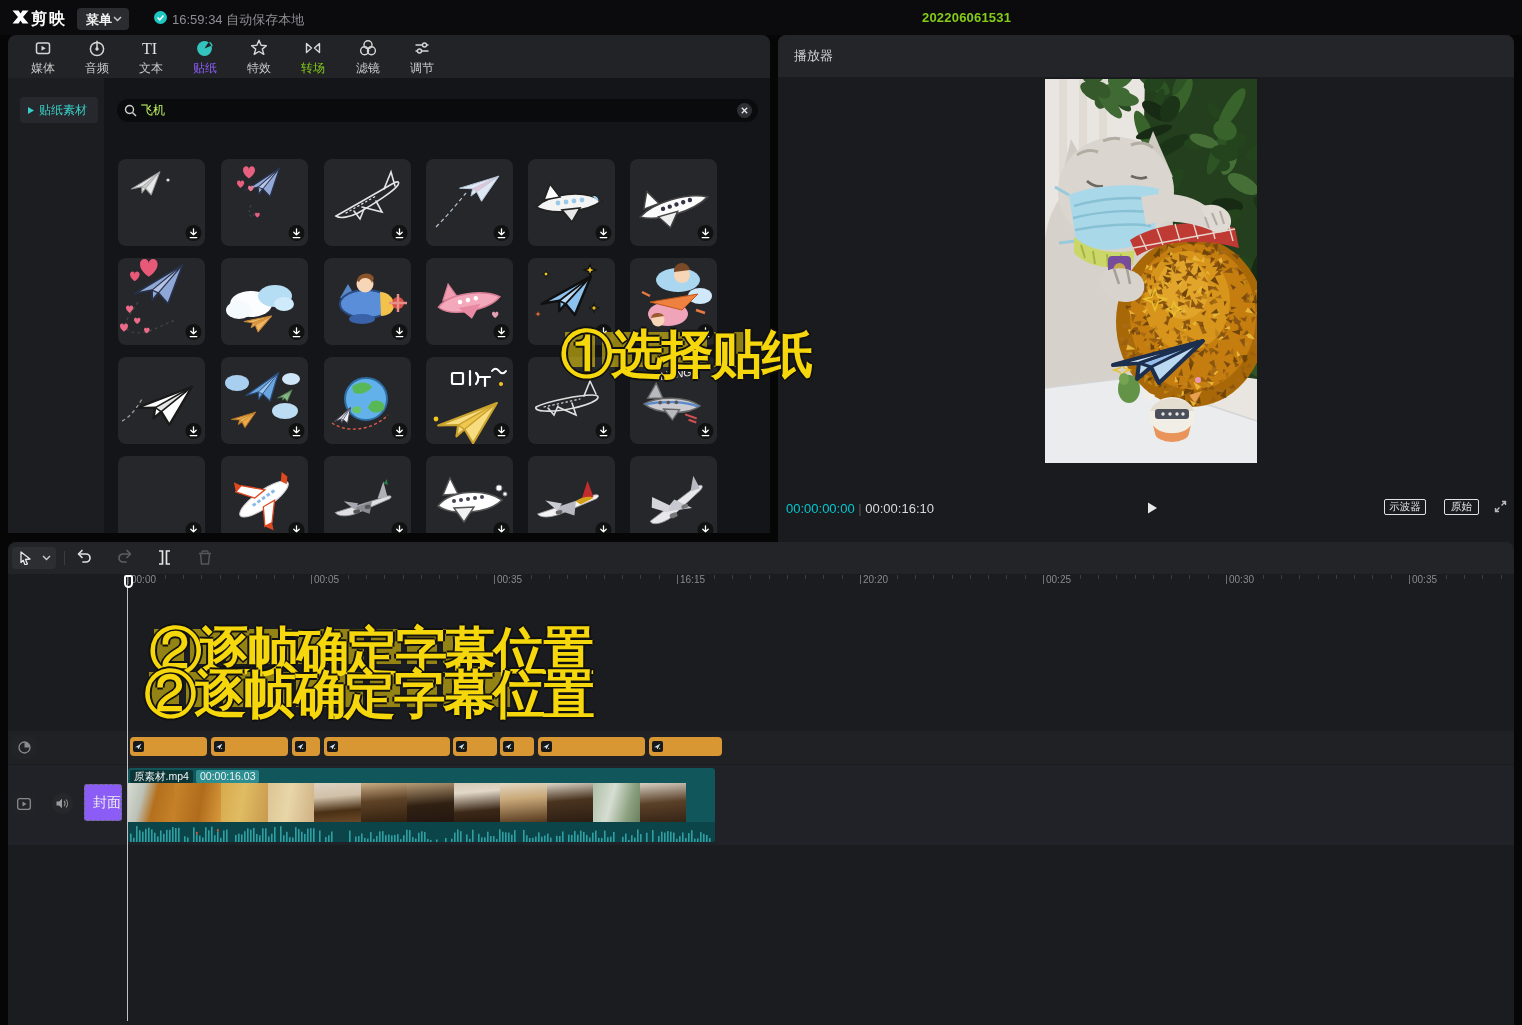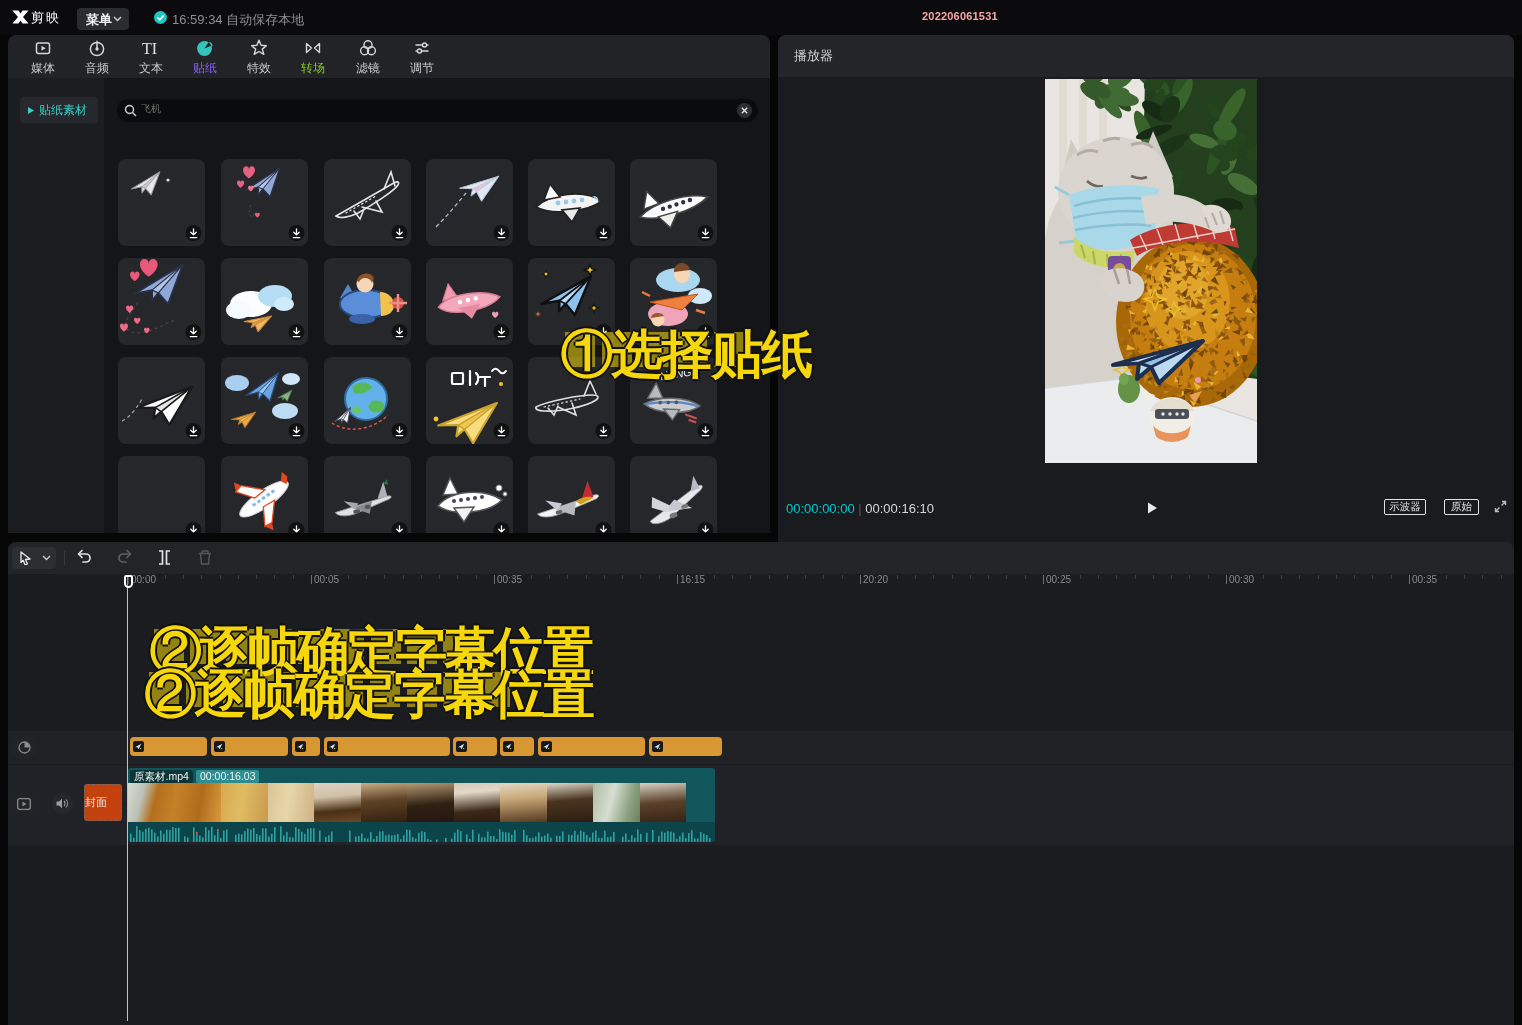--- a/index.html
+++ b/index.html
@@ -4,21 +4,21 @@
 body {width:1522px;height:1025px;background:#060607;font-family:"Liberation Sans",sans-serif;overflow:hidden;position:relative}
 .abs {position:absolute}
 #topbar {left:0;top:0;width:1522px;height:35px;background:#0b0b0d}
 #lefttool {left:8px;top:35px;width:762px;height:43px;background:#212327;border-radius:8px 8px 0 0}
 .tab {position:absolute;top:4px;width:54px;text-align:center}
 .tab svg {display:block;margin:0 auto}
 .tlabel {font-size:12px;margin-top:3px;letter-spacing:0px}
 #sidebar {left:8px;top:78px;width:96px;height:455px;background:#1c1d21}
 #stickbtn {position:absolute;left:12px;top:19px;width:78px;height:26px;background:#27282d;border-radius:4px;color:#38cdc5;font-size:12px;line-height:26px;text-align:center}
 #main {left:104px;top:78px;width:666px;height:455px;background:#141519;overflow:hidden}
-#search {position:absolute;left:13px;top:21px;width:641px;height:23px;background:#0a0b0d;border-radius:11.5px;color:#737373;font-size:10px}
+#search {position:absolute;left:13px;top:21px;width:641px;height:23px;background:#0a0b0d;border-radius:11.5px;color:#bef264;font-size:12px}
 .cell {position:absolute;width:87px;height:87px;background:#26272b;border-radius:8px}
 #player {left:778px;top:35px;width:736px;height:540px;background:#1a1b1f;border-radius:8px 8px 0 0}
 #phead {position:absolute;left:0;top:0;width:736px;height:42px;background:#242529;border-radius:8px 8px 0 0;color:#d2d2d5;font-size:13px;line-height:42px;padding-left:16px}
 #tltool {left:8px;top:542px;width:1506px;height:32px;background:#232428;border-radius:8px 8px 0 0}
 #tlbody {left:8px;top:574px;width:1506px;height:451px;background:#1b1c1f;overflow:hidden}
 .band1 {position:absolute;left:0;top:157px;width:1506px;height:33px;background:#1f2125}
 .band2 {position:absolute;left:0;top:191px;width:1506px;height:80px;background:#212227}
 .tick {position:absolute;top:1px;width:1px;height:4px;background:#3c3d41}
 .tickM {position:absolute;top:1px;width:1px;height:9px;background:#6e6f73}
 .tickL {position:absolute;top:0px;color:#8a8b8e;font-size:10px}
@@ -29,33 +29,33 @@
 #vtrack {position:absolute;left:120px;top:194px;width:587px;height:74px;background:#11565a;border-radius:3px;overflow:hidden}
 .badge1 {position:absolute;left:2px;top:1.5px;background:rgba(8,28,28,0.55);color:#f4f4f4;font-size:10.5px;padding:0 4px;height:13px;line-height:13px;border-radius:2px}
 .badge2 {position:absolute;left:68px;top:1.5px;background:#2c8e91;color:#f2f2f2;font-size:10.5px;padding:0 4px;height:13px;line-height:13px;border-radius:2px}
 .hicon {position:absolute;width:24px;height:23px;background:#222327;border-radius:5px;display:flex;align-items:center;justify-content:center}
 </style></head><body>
 
 <div id="topbar">
 <svg class="abs" style="left:12px;top:10px" width="17" height="14" viewBox="0 0 17 14">
       <path d="M0.5,0.5 H6.5 L8.5,3.5 L10.5,0.5 H16.5 L11,7 L16.5,13.5 H10.5 L8.5,10.5 L6.5,13.5 H0.5 L6,7 Z" fill="#fff"></path>
     </svg>
-<div class="abs" style="left:31px;top:9px;color:#fff;font-size:13px;font-weight:normal;letter-spacing:2px">剪映</div>
+<div class="abs" style="left:31px;top:9px;color:#fff;font-size:16px;font-weight:bold;letter-spacing:2px">剪映</div>
 <div class="abs" style="left:77px;top:8px;width:52px;height:22px;background:#2b2c30;border-radius:4px">
   <span style="position:absolute;left:9px;top:3px;color:#f0f0f0;font-size:13px;font-weight:bold">菜单</span>
   <svg class="abs" style="left:36px;top:8px" width="9" height="6" viewBox="0 0 9 6">
         <path d="M1,1 L4.5,4.5 L8,1" stroke="#ccc" stroke-width="1.5" fill="none"></path>
       </svg>
 </div>
 <svg class="abs" style="left:154px;top:11px" width="13" height="13" viewBox="0 0 13 13">
       <circle cx="6.5" cy="6.5" r="6.5" fill="#1fc7c2"></circle>
       <path d="M3.5,6.5 L5.8,8.8 L9.5,4.5" stroke="#fff" stroke-width="1.5" fill="none"></path>
     </svg>
 <div class="abs" style="left:172px;top:11px;color:#8e8e92;font-size:13px">16:59:34 自动保存本地</div>
-<div class="abs" style="left:922px;top:10px;color:#fca5a5;font-size:11px;font-weight:bold;letter-spacing:0.2px">202206061531</div>
+<div class="abs" style="left:922px;top:10px;color:#84cc16;font-size:13px;font-weight:bold;letter-spacing:0.2px">202206061531</div>
 </div>
 
 <div id="lefttool" class="abs">
     <div class="tab" style="left:8px">
       <svg width="18" height="18" viewBox="0 0 18 18">
         <rect x="2.5" y="4" width="13" height="10.5" rx="2" stroke="#d6d6d6" stroke-width="1.5" fill="none"></rect>
         <path d="M7.5 6.8v5l4.2-2.5z" fill="#d6d6d6"></path>
       </svg>
       <div class="tlabel" style="color:#c9c9c9">媒体</div>
     </div>
@@ -1339,21 +1339,21 @@
         <rect x="0.7" y="0.7" width="12.6" height="10.6" rx="2" stroke="#8a8b8e" stroke-width="1.3" fill="none"></rect>
         <path d="M5.5,3.5 v5 l4,-2.5 z" fill="#8a8b8e"></path>
       </svg>
     </div>
 <div class="abs" style="left:44px;top:219px;width:21px;height:21px;background:#26272b;border-radius:50%">
 <svg style="position:absolute;left:4px;top:5px" width="13" height="11" viewBox="0 0 13 11">
         <path d="M0.5,3.5 h2.5 L6,0.8 V10.2 L3,7.5 H0.5 Z" fill="#9a9b9e"></path>
         <path d="M8,3 a3.5,3.5 0 0 1 0,5 M10,1.5 a6,6 0 0 1 0,8" stroke="#9a9b9e" stroke-width="1.1" fill="none"></path>
       </svg>
     </div>
-<div class="abs" style="left:76px;top:210px;width:38px;height:37px;background:#c2410c;border-radius:3px;border:1px dashed #6a6b6e;color:#ececec;font-size:11px;text-align:left;line-height:35px">封面</div>
+<div class="abs" style="left:76px;top:210px;width:38px;height:37px;background:#8b5cf6;border-radius:3px;border:1px dashed #6a6b6e;color:#ececec;font-size:14px;text-align:right;line-height:35px">封面</div>
 <div class="abs" style="left:119px;top:2px;width:1.2px;height:445px;background:#c2c2c5"></div>
 <div class="abs" style="left:115.5px;top:1px;width:9px;height:13px;border:2px solid #fff;border-radius:2.5px 2.5px 5px 5px;background:rgba(20,20,22,0.3)"></div>
 </div>
 
 <div class="yfill" style="left:565px;top:332px;width:184px;background:repeating-linear-gradient(90deg,rgba(246,215,11,0.55) 0 30px,rgba(246,215,11,0) 30px 37.2px)"></div>
 <div class="ytext" style="left:560.7px;top:320.4px;font-size:52px;letter-spacing:-1.8px">①选择贴纸</div>
 <div class="yfill" style="left:154px;top:629px;width:322px;background:repeating-linear-gradient(90deg,rgba(246,215,11,0.55) 0 30px,rgba(246,215,11,0) 30px 36.1px)"></div>
 <div class="ytext" style="left:149.7px;top:617.4px;font-size:52px;letter-spacing:-2.9px">②逐帧确定字幕位置</div>
 <div class="yfill" style="left:149px;top:672px;width:365px;background:repeating-linear-gradient(90deg,rgba(246,215,11,0.55) 0 30px,rgba(246,215,11,0) 30px 36.8px)"></div>
 <div class="ytext" style="left:144.5px;top:660.4px;font-size:52px;letter-spacing:-2.2px">②逐帧确定字幕位置</div>

